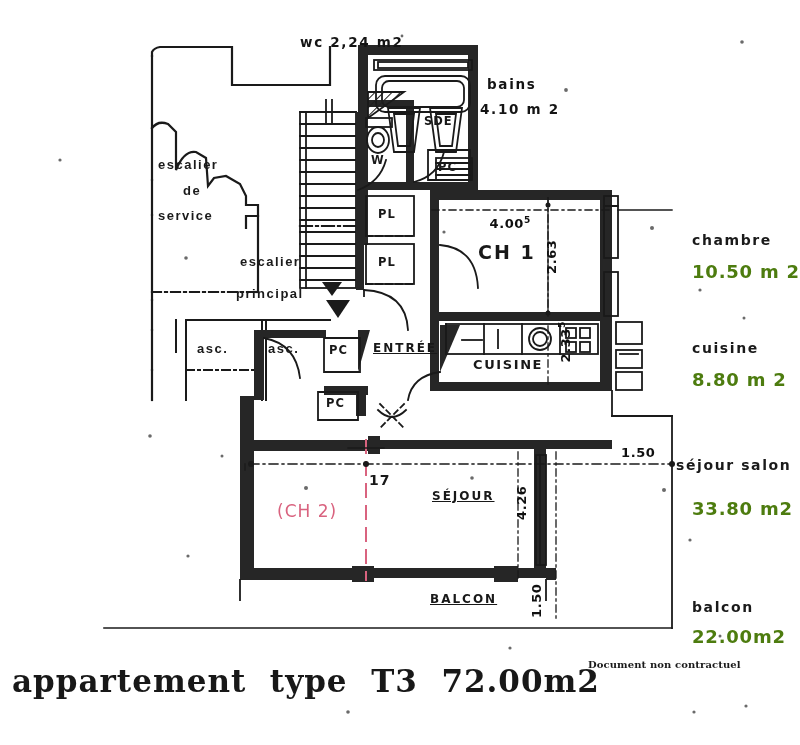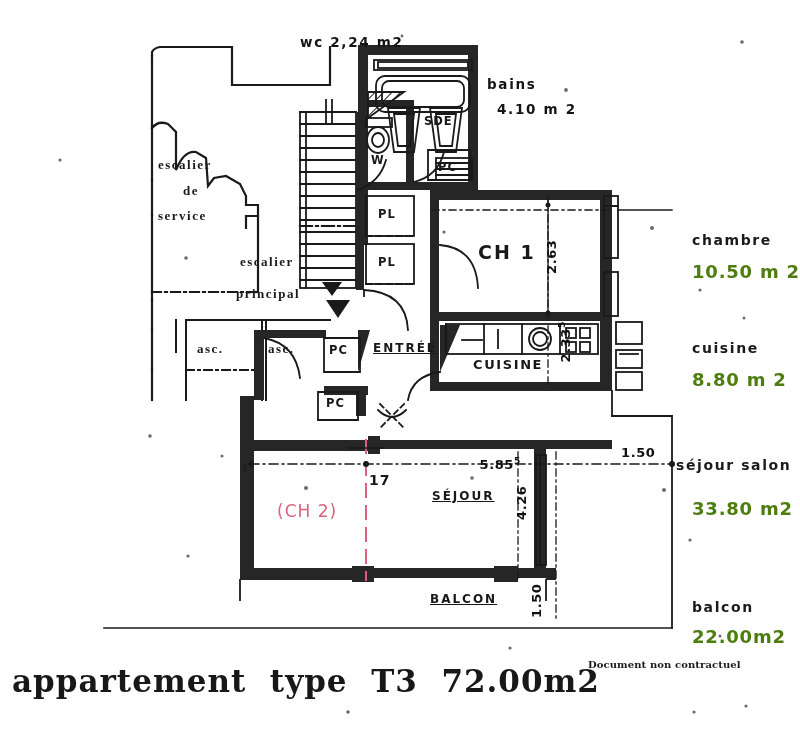--- a/index.html
+++ b/index.html
@@ -35,21 +35,21 @@
     color: #4d7c0f;
   }
   .top-label {
     font-family: "DejaVu Sans", sans-serif;
     font-size: 13.5px;
     letter-spacing: 1.7px;
     font-weight: 700;
     color: #141414;
   }
   .plan-label {
-    font-family: Liberation Serif, serif;
+    font-family: Liberation Sans, sans-serif;
     font-size: 13px;
     letter-spacing: 1.5px;
     font-weight: 600;
     color: #1a1a1a;
   }
   .hand {
     font-family: "DejaVu Sans", sans-serif;
     font-weight: 600;
     color: #181818;
     letter-spacing: 1px;
@@ -352,21 +352,21 @@
       <circle cx="720" cy="636" r="1.5"></circle>
       <circle cx="510" cy="648" r="1.6"></circle>
       <circle cx="348" cy="712" r="1.8"></circle>
       <circle cx="694" cy="712" r="1.6"></circle>
       <circle cx="746" cy="706" r="1.6"></circle>
     </g>
   </svg>
 
   <div class="txt top-label" style="left:300px; top:36px;">wc 2,24 m2</div>
   <div class="txt top-label" style="left:487px; top:78px;text-align:center;">bains</div>
-  <div class="txt top-label" style="left:497px; top:103px;text-align:center;">4.10 m 2</div>
+  <div class="txt top-label" style="left:480px; top:103px;text-align:center;">4.10 m 2</div>
 
   <div class="txt plan-label" style="left:158px; top:158px;">escalier</div>
   <div class="txt plan-label" style="left:183px; top:184px;">de</div>
   <div class="txt plan-label" style="left:158px; top:209px;">service</div>
   <div class="txt plan-label" style="left:240px; top:255px;">escalier</div>
   <div class="txt plan-label" style="left:236px; top:287px;">principal</div>
   <div class="txt plan-label" style="left:197px; top:342px;">asc.</div>
   <div class="txt plan-label" style="left:268px; top:342px;">asc.</div>
 
   <div class="txt hand room-name" style="left:373px; top:342px;">ENTRÉE</div>
@@ -377,26 +377,26 @@
   <div class="txt hand tiny" style="left:424px; top:116px;">SDE</div>
   <div class="txt hand tiny" style="left:371px; top:155px;">W</div>
   <div class="txt hand pink" style="left:277px; top:503px;">(CH 2)</div>
 
   <div class="txt hand tiny" style="left:378px; top:209px;">PL</div>
   <div class="txt hand tiny" style="left:378px; top:257px;">PL</div>
   <div class="txt hand tiny" style="left:438px; top:162px;">PC</div>
   <div class="txt hand tiny" style="left:329px; top:345px;">PC</div>
   <div class="txt hand tiny" style="left:326px; top:398px;">PC</div>
 
+  <div class="txt dim" style="left:469px; top:203px;">
+    <span>4.00</span><sup>5</sup>
+  </div>
   <div class="txt dim dim-v" style="left:545px; top:274px;">2.63</div>
   <div class="txt dim dim-v" style="left:545px; top:383px;">
     <span>2.33</span><sup>5</sup>
-  </div>
-  <div class="txt dim" style="left:459px; top:444px;">
-    <span>5.85</span><sup>5</sup>
   </div>
   <div class="txt dim" style="left:621px; top:446px;">1.50</div>
   <div class="txt dim dim-v" style="left:515px; top:520px;">4.26</div>
   <div class="txt dim dim-v" style="left:530px; top:618px;">1.50</div>
   <div class="txt hand" style="left:369px; top:473px; font-size:14px;">17</div>
 
   <div class="txt legend-label" style="left:692px; top:233px;">chambre</div>
   <div class="txt legend-area" style="left:692px; top:263px;">10.50 m 2</div>
 
   <div class="txt legend-label" style="left:692px; top:341px;">cuisine</div>

